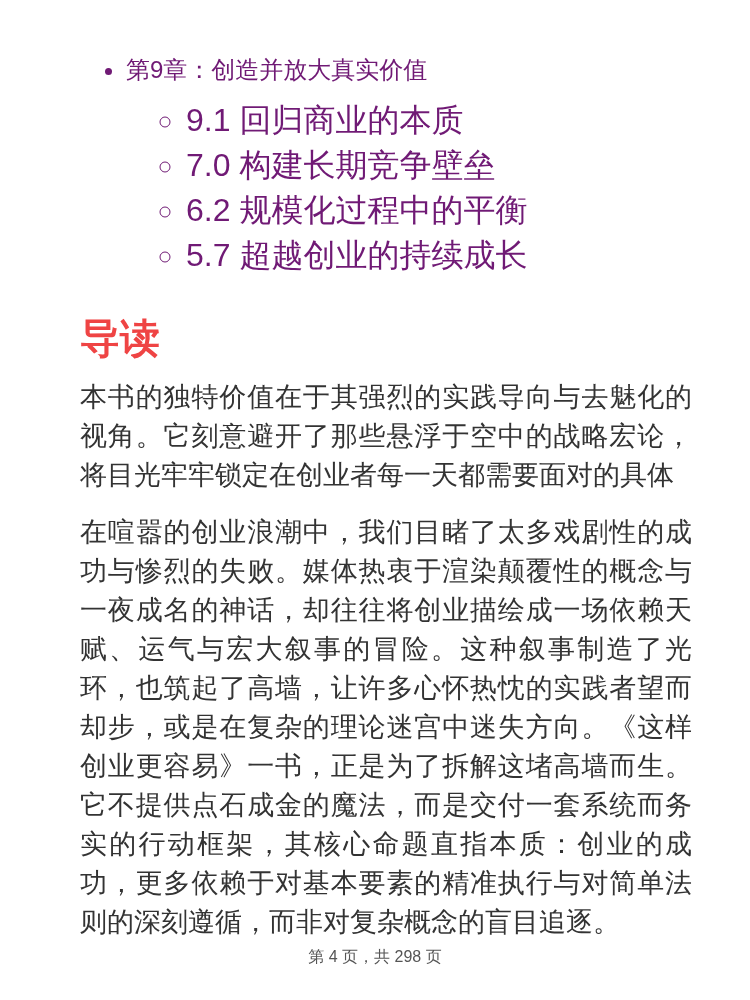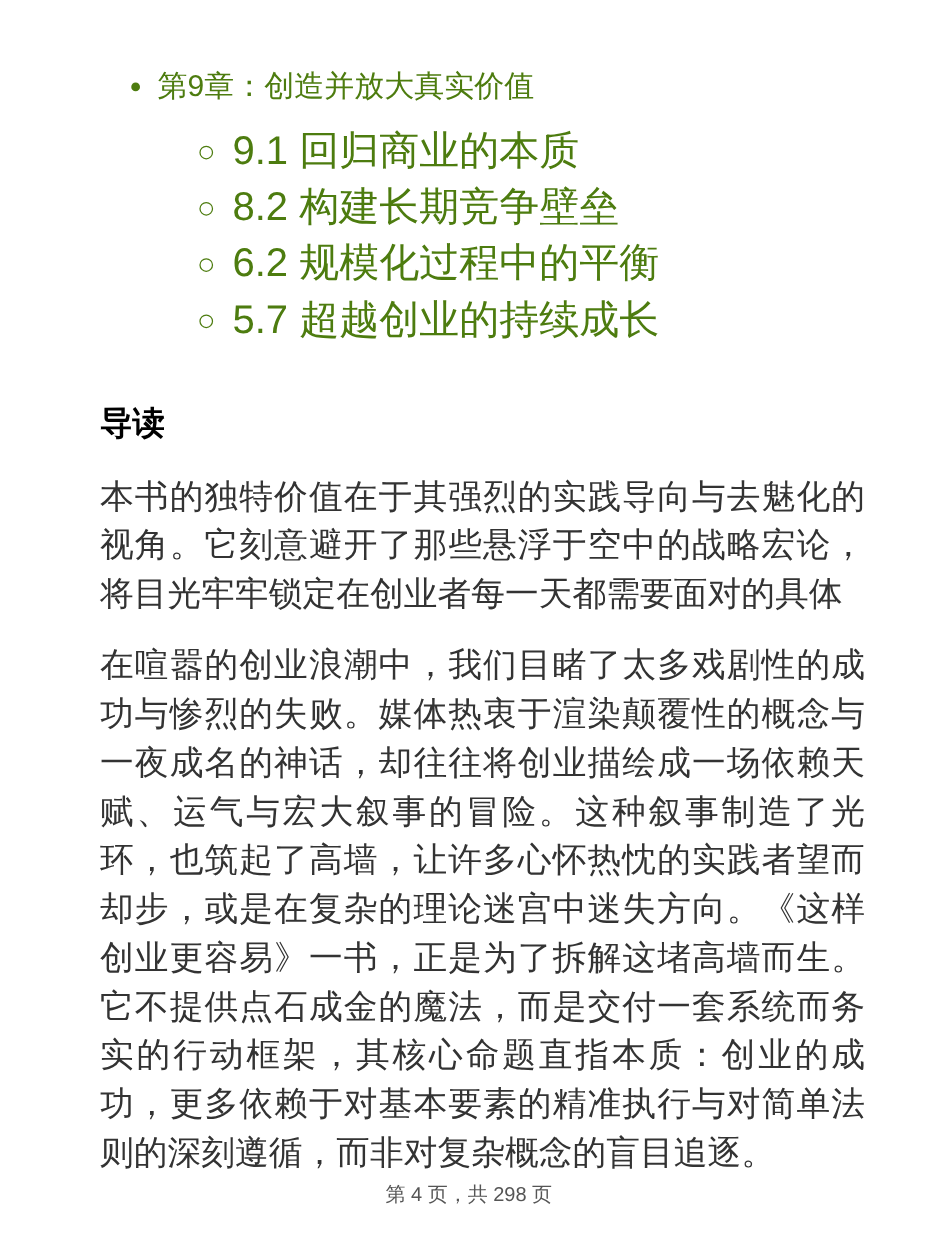--- a/index.html
+++ b/index.html
@@ -12,40 +12,40 @@
   .page {
     position: relative;
     width: 750px; height: 1000px;
     padding: 54px 58px 0 80px;
   }
   
   ul.toc {
     list-style: disc;
     padding-left: 46px;
     font-size: 24px;
-    color: #4d7c0f;
+    color: #701a75;
   }
   li.toc-chapter {
     line-height: 32px;
   }
   ul.toc-sections {
     list-style: circle;
     margin-top: 12px;
     padding-left: 60px;
     font-size: 32px;
   }
   ul.toc-sections li {
     line-height: 45px;
   }
   
   h1.guide-heading {
-    font-size: 26px;
+    font-size: 40px;
     line-height: 44px;
     font-weight: 700;
-    color: #000000;
+    color: #ef4444;
     margin: 38px 0 14px 0;
   }
   
   p.body-para {
     font-size: 27px;
     line-height: 39px;
     color: #333333;
     text-align: justify;
     margin: 18px 0 12px 0;
   }
@@ -66,21 +66,21 @@
 <div class="page">
 
   <ul class="toc">
     <li class="toc-chapter">
       <span>第9章：创造并放大真实价值</span>
       <ul class="toc-sections">
         <li>
           <span>9.1 回归商业的本质</span>
         </li>
         <li>
-          <span>8.2 构建长期竞争壁垒</span>
+          <span>7.0 构建长期竞争壁垒</span>
         </li>
         <li>
           <span>6.2 规模化过程中的平衡</span>
         </li>
         <li>
           <span>5.7 超越创业的持续成长</span>
         </li>
       </ul>
     </li>
   </ul>

